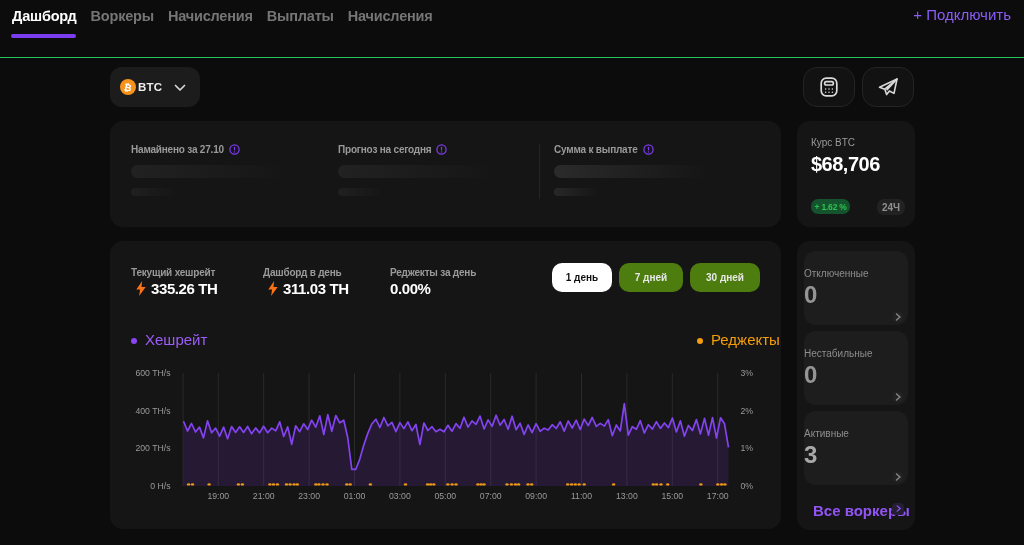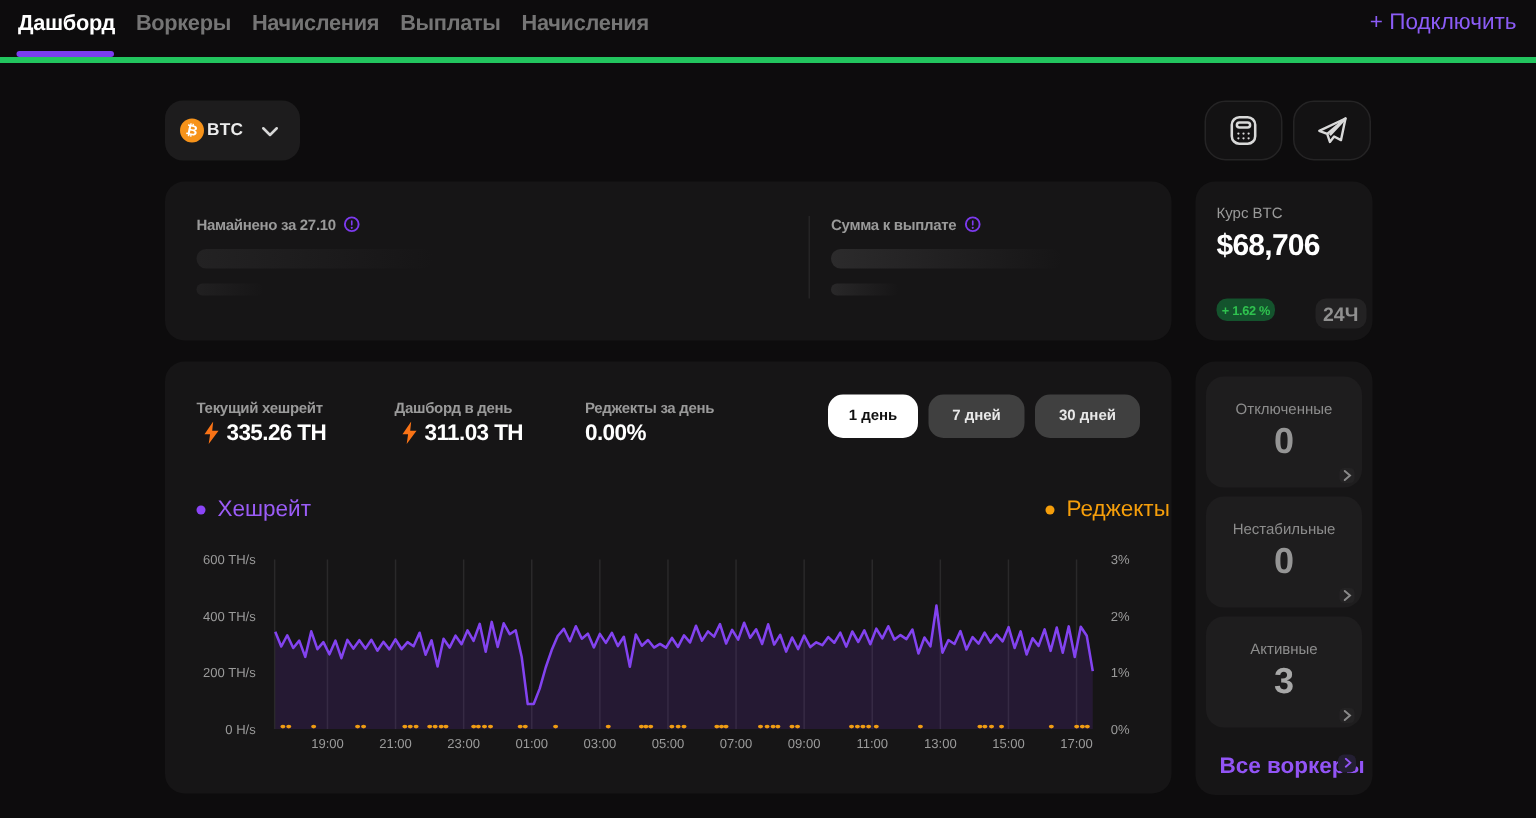--- a/index.html
+++ b/index.html
@@ -1,17 +1,17 @@
 <!DOCTYPE html>
 <html><head><meta charset="utf-8">
 <style>
 *{margin:0;padding:0;box-sizing:border-box}
 html,body{width:1024px;height:545px;background:#0d0c0d;font-family:"Liberation Sans",sans-serif;overflow:hidden;position:relative}
 
-.nav{position:absolute;left:0;top:0;width:1024px;height:42px;border-bottom:4px solid #22c55e}
+.nav{position:absolute;left:0;top:0;width:1024px;height:58px;border-bottom:1px solid #22c55e}
 .nav-items{position:absolute;left:12px;top:8px;display:flex;gap:14px}
 .nav-items a{font-size:14.5px;font-weight:700;color:#757575;text-decoration:none;letter-spacing:-0.2px}
 .nav-items a.act{color:#fff}
 .nav-under{position:absolute;left:11px;top:34px;width:65px;height:4px;border-radius:3px;background:#7b3df0}
 .connect{position:absolute;right:13px;top:6px;font-size:15px;font-weight:500;color:#8b5cf6}
 
 .btcpill{position:absolute;left:110px;top:67px;width:90px;height:40px;background:#1d1c1d;border-radius:12px;display:flex;align-items:center;padding-left:10px}
 .btccirc{width:16px;height:16px;border-radius:50%;background:#f7931a;display:flex;align-items:center;justify-content:center}
 .btccirc span{color:#fff;font-size:9.5px;font-weight:700;transform:rotate(12deg)}
 .btctxt{color:#ececec;font-size:11.5px;font-weight:700;margin-left:2px;letter-spacing:.2px}
@@ -24,33 +24,33 @@
 #workcard{left:797px;top:241px;width:118px;height:289px;padding:10px 7px}
 .lbl{font-size:10px;color:#9a9a9a;font-weight:700;letter-spacing:-0.2px}
 .statcol{position:absolute;top:23px}
 .skel1{height:13px;border-radius:7px;background:linear-gradient(90deg,#232223,rgba(32,31,32,0));margin-top:10px}
 .skel2{height:8px;width:45px;border-radius:4px;background:linear-gradient(90deg,#212021,rgba(32,31,32,0));margin-top:10px}
 .info{display:inline-block;width:11px;height:11px;vertical-align:-2px;margin-left:5px}
 .vdiv{position:absolute;left:429px;top:23px;width:1px;height:55px;background:#252425}
 
 .ratebadges{position:absolute;left:0;top:78px;width:118px}
 .badge-g{position:absolute;left:14px;top:0;background:#14532d;color:#2fc24f;font-size:8.5px;font-weight:700;border-radius:7px;padding:2.5px 3.5px;white-space:nowrap;letter-spacing:-0.2px}
-.badge-n{position:absolute;left:80px;top:0;background:#232223;color:#909090;font-size:13px;font-weight:700;border-radius:7px;padding:2.5px 5px;white-space:nowrap}
+.badge-n{position:absolute;left:80px;top:0;background:#232223;color:#909090;font-size:10px;font-weight:700;border-radius:7px;padding:2.5px 5px;white-space:nowrap}
 
 .chcol{position:absolute;top:22px}
 .chcol .lbl{margin-top:4px}
 .chval{display:flex;align-items:center;margin-top:2px;margin-left:4px;font-size:15px;font-weight:700;color:#fff;letter-spacing:-0.4px}
 .bolt{width:12px;height:15px;margin-right:4px}
 .pbtn{position:absolute;top:22px;height:29px;border-radius:10px;font-size:10px;font-weight:700;display:flex;align-items:center;justify-content:center}
 .pbtn.on{background:#fff;color:#111}
-.pbtn.off{background:#404040;color:#e8e8e8}
+.pbtn.off{background:#4d7c0f;color:#e8e8e8}
 .legend{position:absolute;top:90px;font-size:15px;font-weight:500}
 .ldot{display:inline-block;width:6px;height:6px;border-radius:50%;vertical-align:1px;margin-right:8px}
 
-.wcard{position:relative;background:#1e1d1e;border-radius:12px;width:104px;height:74px;margin:0 auto 6px;text-align:center}
+.wcard{position:relative;background:#1e1d1e;border-radius:12px;width:104px;height:74px;margin:0 auto 6px;}
 .wcard .wl{padding-top:17px;font-size:10px;color:#8d8d8d;font-weight:500}
 .wcard .wn{font-size:24px;font-weight:700;color:#959595;margin-top:2px}
 .wcard .wn.white{color:#a8a8a8}
 .wchev{position:absolute;right:5px;bottom:3px;width:10px;height:10px;background:#242324;border-radius:3px;padding:1px}
 .allw{position:absolute;left:16px;top:261px;font-size:15px;font-weight:700;color:#9254f5}
 .allwbtn{position:absolute;right:11px;top:261.5px;width:12px;height:12px;border-radius:4px;background:#241f33;display:flex;align-items:center;justify-content:center}
 </style></head>
 <body>
 <div class="nav">
   <div class="nav-items">
@@ -94,20 +94,29 @@
 </div>
 
 <div class="card" id="statcard">
   <div class="statcol" style="left:21px;width:180px">
     <div class="lbl">Намайнено за 27.10<svg class="info" viewBox="0 0 12 12">
           <circle cx="6" cy="6" r="5" fill="none" stroke="#7c3aed" stroke-width="1.4"></circle>
           <rect x="5.4" y="3" width="1.2" height="4" rx=".6" fill="#7c3aed"></rect>
           <circle cx="6" cy="8.6" r=".8" fill="#7c3aed"></circle>
         </svg></div>
     <div class="skel1" style="width:158px"></div>
+    <div class="skel2"></div>
+  </div>
+  <div class="statcol" style="left:228px;width:180px">
+    <div class="lbl">Прогноз на сегодня<svg class="info" viewBox="0 0 12 12">
+          <circle cx="6" cy="6" r="5" fill="none" stroke="#7c3aed" stroke-width="1.4"></circle>
+          <rect x="5.4" y="3" width="1.2" height="4" rx=".6" fill="#7c3aed"></rect>
+          <circle cx="6" cy="8.6" r=".8" fill="#7c3aed"></circle>
+        </svg></div>
+    <div class="skel1" style="width:159px"></div>
     <div class="skel2"></div>
   </div>
   <div class="vdiv"></div>
   <div class="statcol" style="left:444px;width:180px">
     <div class="lbl">Сумма к выплате<svg class="info" viewBox="0 0 12 12">
           <circle cx="6" cy="6" r="5" fill="none" stroke="#7c3aed" stroke-width="1.4"></circle>
           <rect x="5.4" y="3" width="1.2" height="4" rx=".6" fill="#7c3aed"></rect>
           <circle cx="6" cy="8.6" r=".8" fill="#7c3aed"></circle>
         </svg></div>
     <div class="skel1" style="width:154px;background:linear-gradient(90deg,#2c2b2c,rgba(32,31,32,0))"></div>

